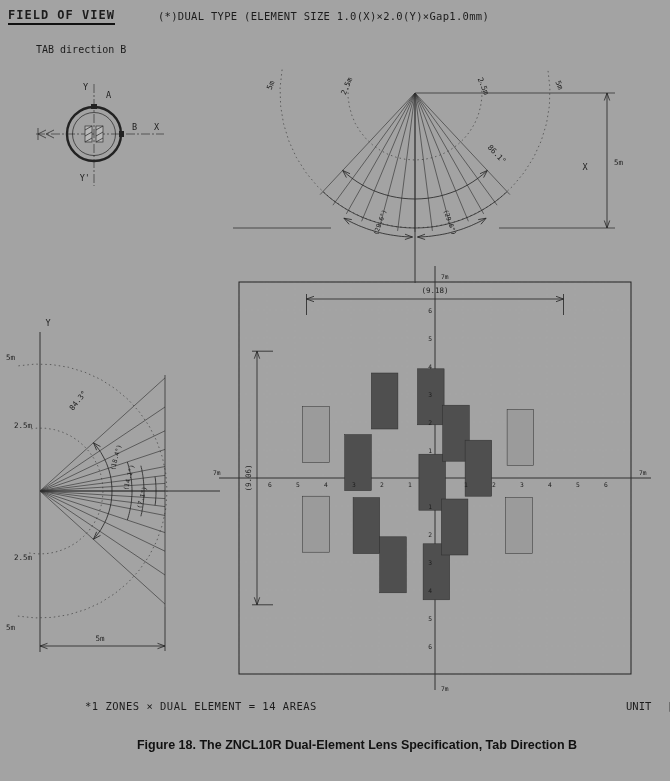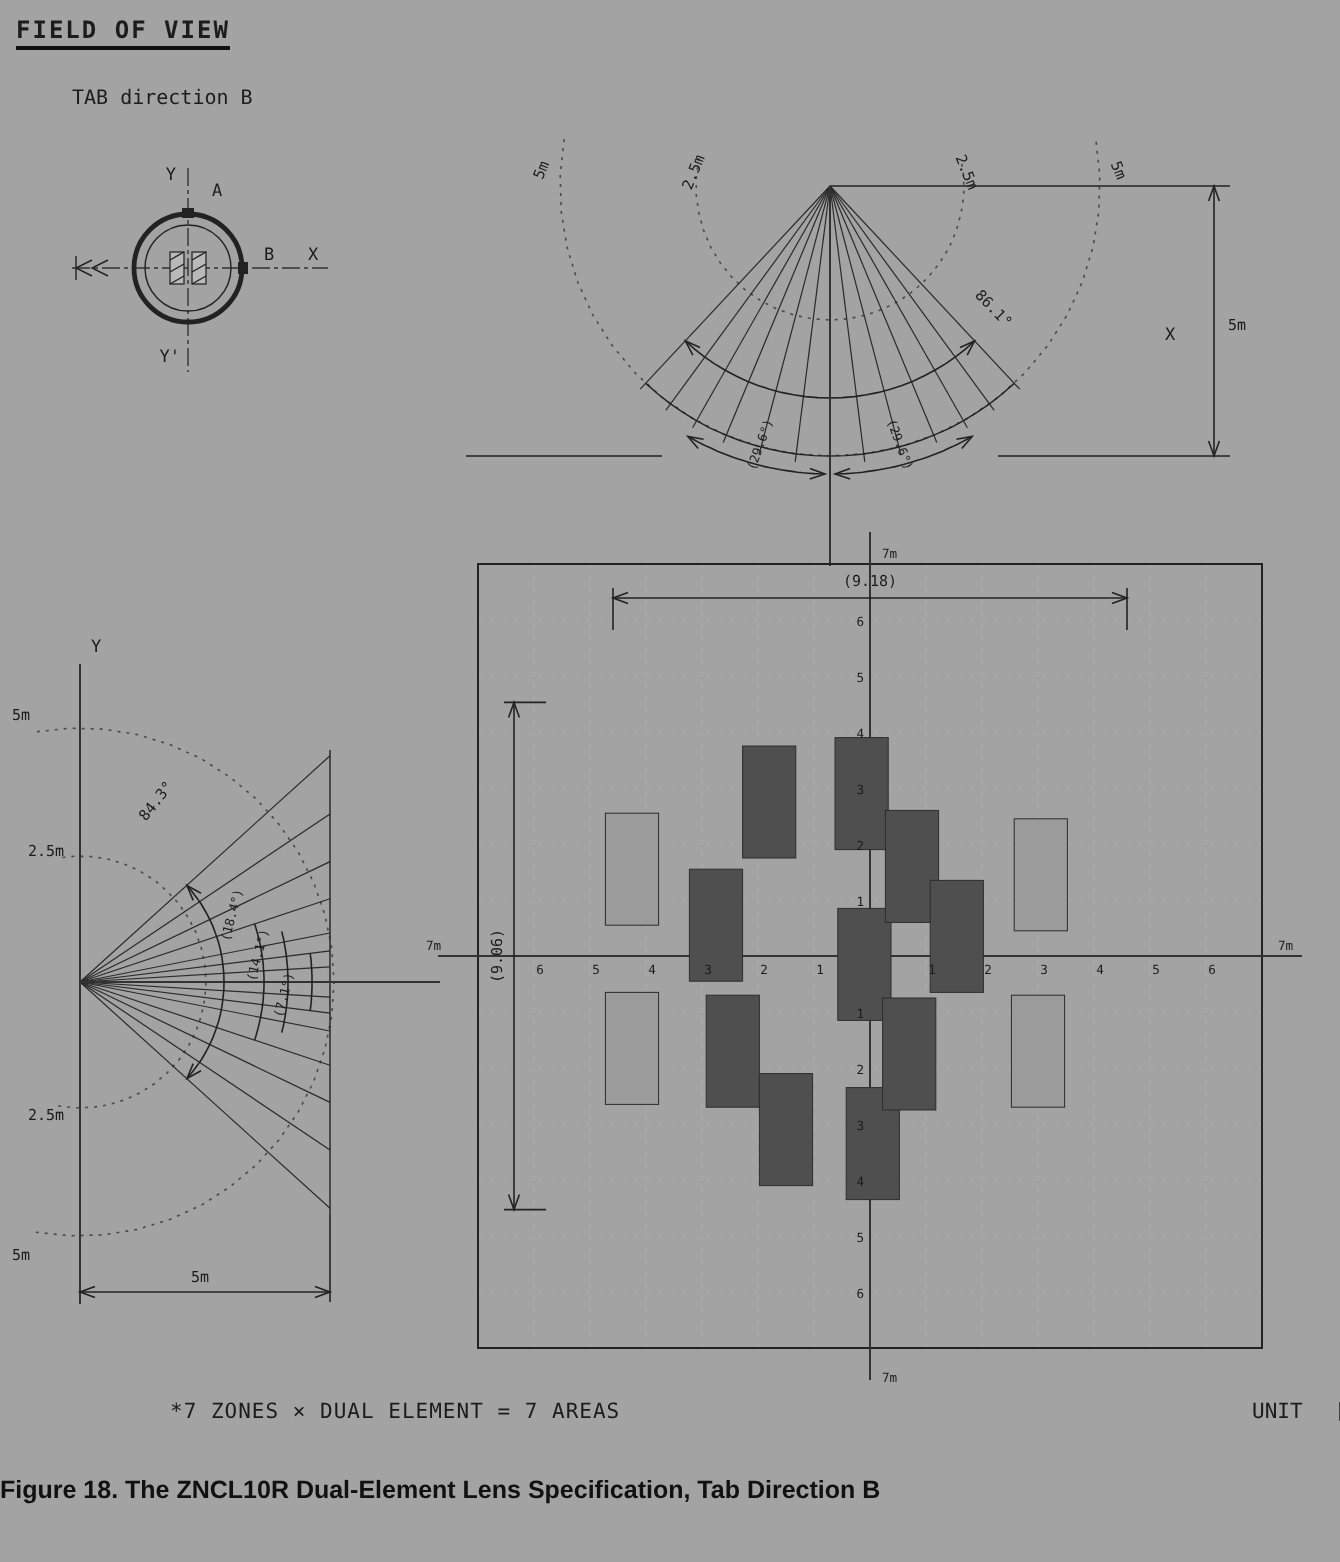--- a/index.html
+++ b/index.html
@@ -5,22 +5,22 @@
   html,body{margin:0;padding:0;background:#fff;}
   .page{position:relative;width:670px;height:781px;background:#a3a3a3;overflow:hidden;
         font-family:"DejaVu Sans Mono","Liberation Mono",monospace;color:#1c1c1c;}
   .hdr-title{position:absolute;left:8px;top:8px;font-size:12px;font-weight:bold;
              letter-spacing:1px;border-bottom:2px solid #111;padding-bottom:1px;}
   .hdr-sub{position:absolute;left:158px;top:10px;font-size:10.5px;letter-spacing:.3px;}
   .tab-dir{position:absolute;left:36px;top:44px;font-size:10px;}
   .note{position:absolute;left:85px;top:700px;font-size:10.5px;letter-spacing:.5px;}
   .unit{position:absolute;left:586px;top:700px;font-size:10.5px;margin-left:40px;}
   .unit .sp{margin-left:16px;}
-  .caption{position:absolute;left:0;right:0;top:738px;text-align:left;
-           font-family:"Liberation Sans",sans-serif;font-weight:bold;font-size:12.5px;color:#111;}
+  .caption{position:absolute;left:0;right:0;top:738px;text-align:center;
+           font-family:"Liberation Sans",sans-serif;font-weight:bold;font-size:12.5px;color:#111;padding-left:44px;}
   svg{position:absolute;overflow:visible;}
   .svg-sensor{left:28px;top:76px;}
   .svg-topfan{left:215px;top:70px;}
   .svg-sidefan{left:0px;top:308px;}
   .svg-zonemap{left:205px;top:270px;}
   svg text{font-family:"DejaVu Sans Mono","Liberation Mono",monospace;fill:#1c1c1c;font-size:7.5px;}
   .t6{font-size:6.3px;} .t7{font-size:7.5px;} .t8{font-size:8.5px;}
   .ln{stroke:#222;stroke-width:1;fill:none;}
   .thin{stroke-width:.7;}
   .thick{stroke:#222;stroke-width:2.4;fill:none;}
@@ -34,20 +34,21 @@
   .zlight{fill:#9b9b9b;stroke:#2d2d2d;stroke-width:.5;}
   .hatch{fill:#b9b9b9;stroke:#333;stroke-width:.7;}
   .fillb{fill:#222;stroke:none;}
 </style>
 </head>
 <body>
 
 <div class="page">
 
   <div class="hdr-title">FIELD OF VIEW</div>
+  <div class="hdr-sub">(*)DUAL TYPE (ELEMENT SIZE 1.0(X)×2.0(Y)×Gap1.0mm)</div>
   <div class="tab-dir">TAB direction B</div>
 
   <svg class="svg-sensor" width="150" height="118">
     <line x1="8" y1="58" x2="136" y2="58" class="cl"></line>
     <line x1="66" y1="8" x2="66" y2="110" class="cl"></line>
     <path d="M18 54 L10 58 L18 62 M26 54 L18 58 L26 62 M10 52 L10 64" class="ln thin"></path>
     <circle cx="66" cy="58" r="27" class="thick"></circle>
     <circle cx="66" cy="58" r="21.5" class="ln thin"></circle>
     <g>
       <rect x="57" y="50" width="7" height="16" class="hatch"></rect>
@@ -237,18 +238,18 @@
         <line x1="47" y1="334.8" x2="68" y2="334.8" class="dim"></line>
       </g>
     <text x="230" y="23" class="t7" text-anchor="middle">(9.18)</text>
     <text x="46" y="208" transform="rotate(-90 46 208)" class="t7" text-anchor="middle">(9.06)</text>
     <text x="8" y="205" class="t6" text-anchor="start">7m</text>
     <text x="434" y="205" class="t6" text-anchor="start">7m</text>
     <text x="236" y="9" class="t6" text-anchor="start">7m</text>
     <text x="236" y="421" class="t6" text-anchor="start">7m</text>
   </svg>
 
-  <div class="note">*7 ZONES × DUAL ELEMENT = 7 AREAS</div>
+  <div class="note">*1 ZONES × DUAL ELEMENT = 14 AREAS</div>
   <div class="unit">
     <span>UNIT</span><span class="sp">[m]</span>
   </div>
   <div class="caption">Figure 18. The ZNCL10R Dual-Element Lens Specification, Tab Direction B</div>
 </div>
 
 </body></html>

